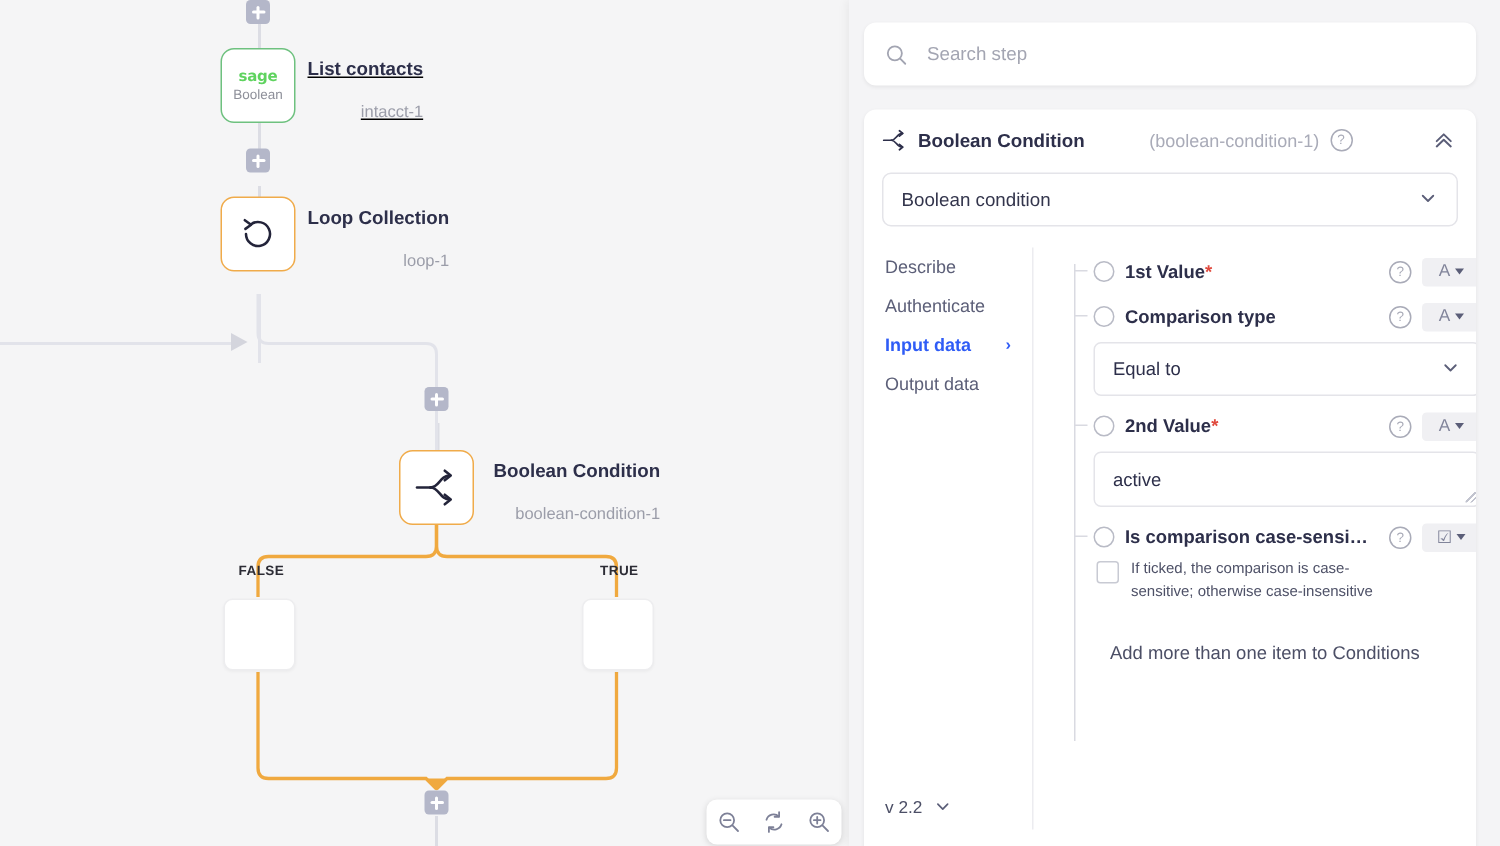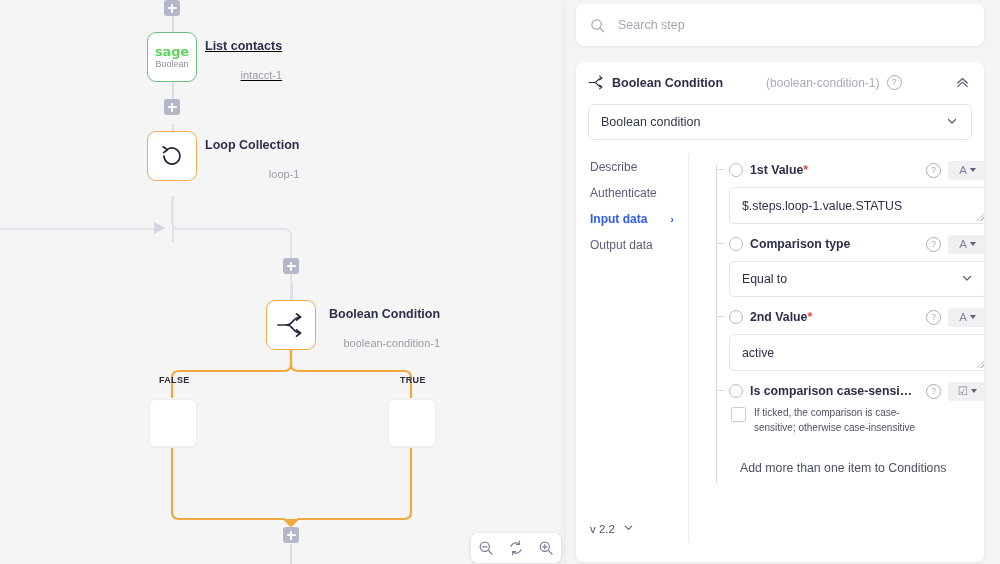--- a/index.html
+++ b/index.html
@@ -71,21 +71,21 @@
     align-items: center;
     justify-content: center;
     z-index: 5;
   }
   .node-green { border: 1.5px solid #6ec17f; }
   .node-orange { border: 1.5px solid #f0ab4a; }
 
   .sage-word {
     font-family: "DejaVu Sans", sans-serif;
     font-weight: 700;
-    font-size: 13px;
+    font-size: 10px;
     color: #5fd35f;
     letter-spacing: -0.2px;
     line-height: 1;
   }
   .sage-sub {
     font-size: 9px;
     color: #8d8f99;
     margin-top: 2px;
     line-height: 1;
   }
@@ -159,21 +159,21 @@
   }
 
   
   #panel {
     position: absolute;
     left: 566px; top: 0;
     width: 434px; height: 564px;
     background: #f4f4f6;
     box-shadow: -2px 0 6px rgba(0,0,0,.05);
     box-sizing: border-box;
-    padding: 4px 16px 0 10px;
+    padding: 15px 16px 0 10px;
   }
 
   .card {
     background: #fff;
     border-radius: 8px;
     box-shadow: 0 1px 3px rgba(0,0,0,.07);
   }
 
   
   #search-card {
@@ -625,23 +625,20 @@
                 <span class="tick"></span>
                 <span class="radio"></span>
                 <span class="field-label"><span>1st Value</span><span class="req">*</span></span>
                 <span class="spacer"></span>
                 <span class="q-icon">?</span>
                 <span class="type-btn">
                   <span>A</span>
                   <span class="caret"></span>
                 </span>
               </div>
-              <div class="textarea-box">
-                <span>$.steps.loop-1.value.STATUS</span>
-              </div>
             </div>
 
             <div class="field-group">
               <div class="field-head">
                 <span class="tick"></span>
                 <span class="radio"></span>
                 <span class="field-label">Comparison type</span>
                 <span class="spacer"></span>
                 <span class="q-icon">?</span>
                 <span class="type-btn">

